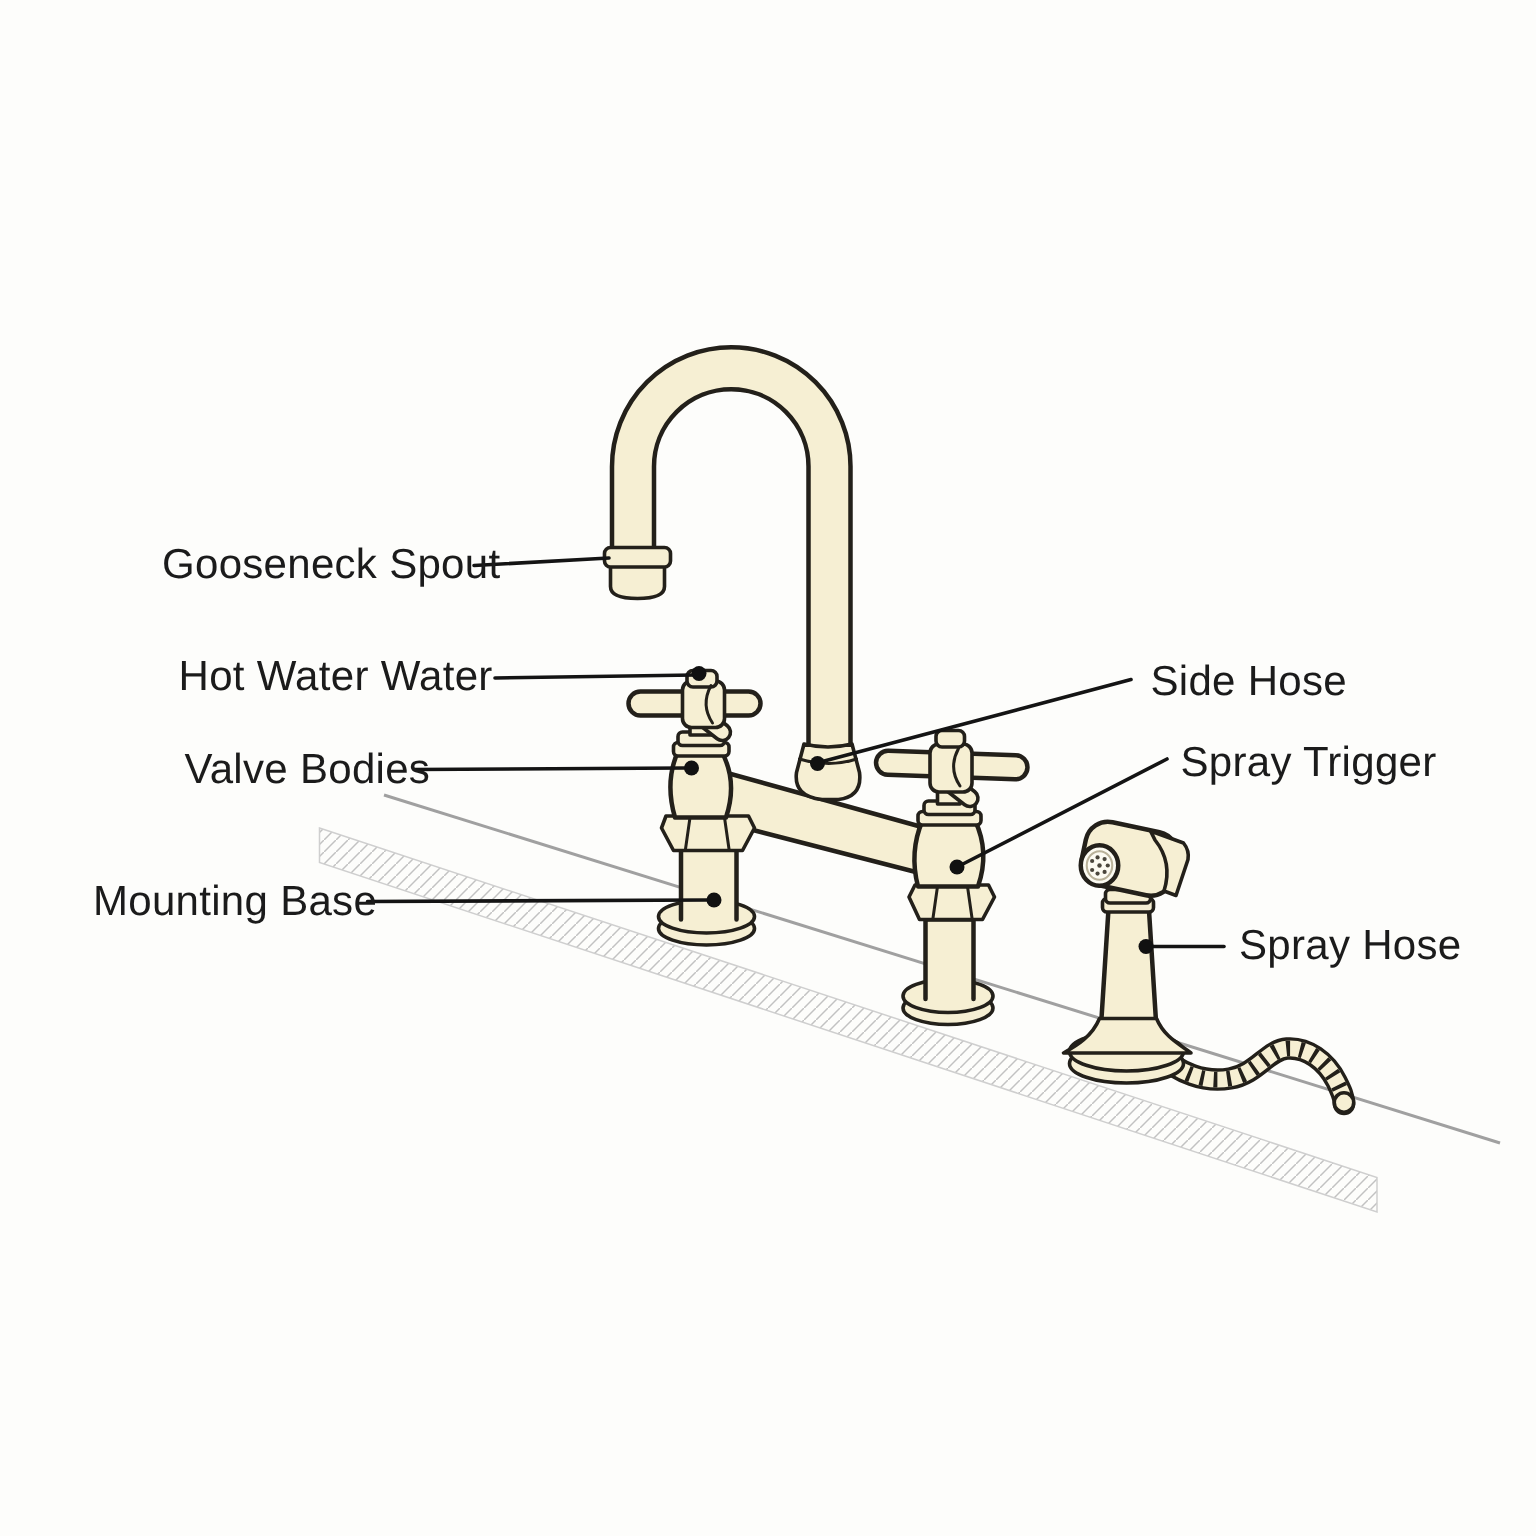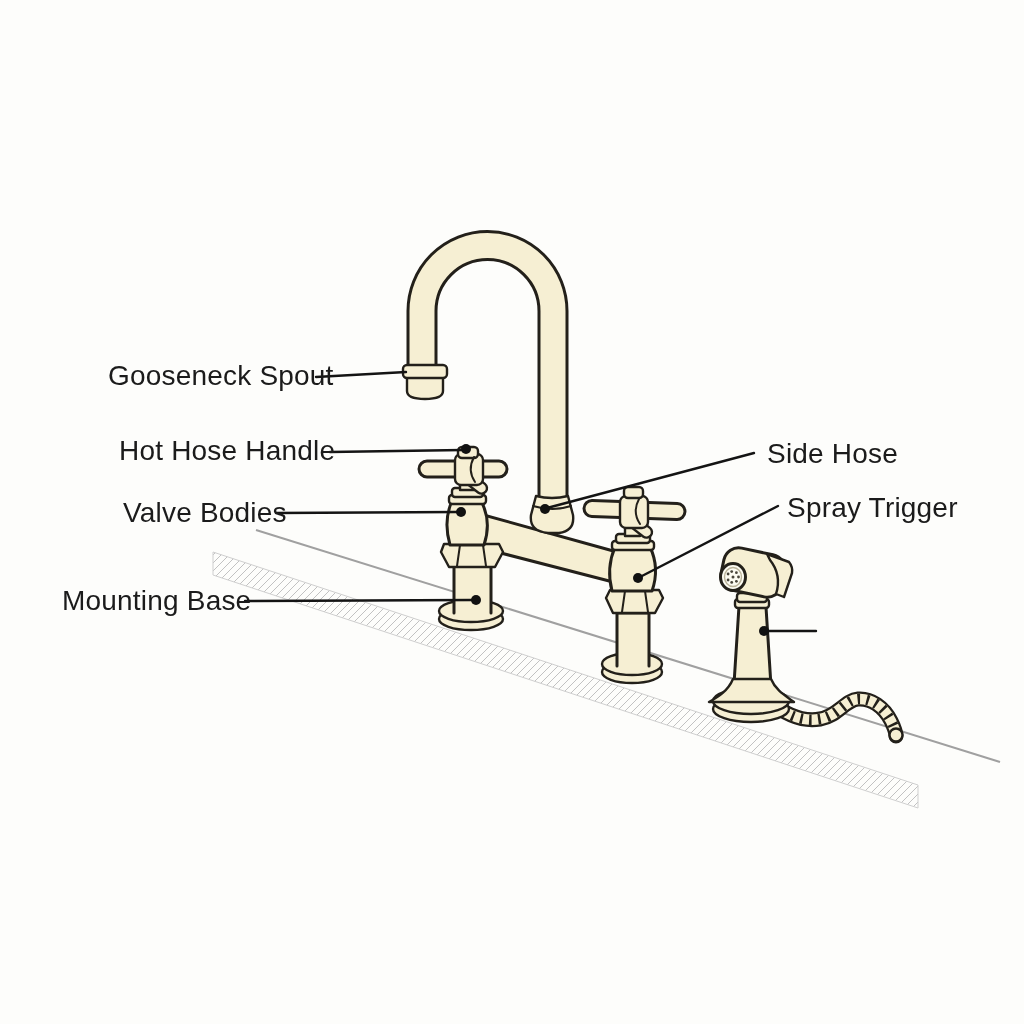--- a/index.html
+++ b/index.html
@@ -171,19 +171,20 @@
       <circle class="dot" cx="466" cy="449" r="5"></circle>
       <circle class="dot" cx="461" cy="512" r="5"></circle>
       <circle class="dot" cx="476" cy="600" r="5"></circle>
       <circle class="dot" cx="545" cy="509" r="5"></circle>
       <circle class="dot" cx="638" cy="578" r="5"></circle>
       <circle class="dot" cx="764" cy="631" r="5"></circle>
     </g>
   </svg>
 
   <div class="label" style="left:108px;top:361px">Gooseneck Spout</div>
-  <div class="label" style="left:119px;top:436px">Hot Hose Handle</div>
+  <div class="label" style="left:119px;top:436px">Hot Water Water</div>
   <div class="label" style="left:62px;top:586px">Mounting Base</div>
   <div class="label" style="left:123px;top:498px">Valve Bodies</div>
   <div class="label" style="left:767px;top:439px">Side Hose</div>
   <div class="label" style="left:787px;top:493px">Spray Trigger</div>
+  <div class="label" style="left:826px;top:615px">Spray Hose</div>
 
 </div>
 
 </body></html>

